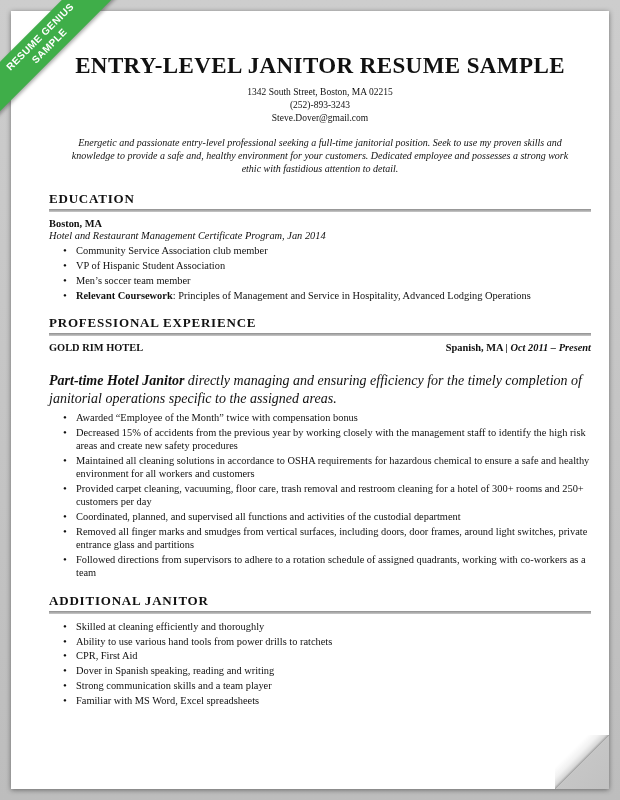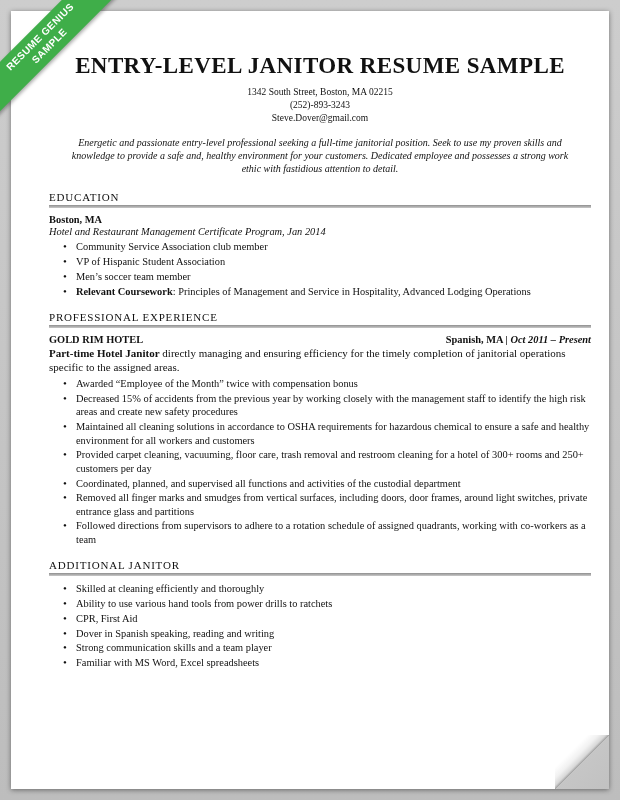--- a/index.html
+++ b/index.html
@@ -43,22 +43,22 @@
     width: 94%;
     text-align: center;
     font-style: italic;
     font-size: 10px;
     line-height: 1.32;
   }
 
   .sec { margin-top: 13px; }
 
   .sec-heading {
-    font-size: 11px;
-    font-weight: normal;
+    font-size: 13px;
+    font-weight: bold;
     letter-spacing: 0.8px;
   }
 
   .rule {
     height: 3px;
     background: linear-gradient(to bottom, #8e8e8e, #c9c9c9);
     margin: 2px 0 6px 0;
   }
 
   .row {
@@ -66,21 +66,21 @@
     justify-content: space-between;
     align-items: baseline;
     font-size: 10.4px;
   }
 
   .bold { font-weight: bold; }
   .italic { font-style: italic; }
 
   .prog { font-size: 10.4px; margin-top: 1px; }
 
-  .role { font-size: 11px; margin-top: 1px; line-height: 1.28; }
+  .role { font-size: 14px; font-style: italic; margin-top: 19px; line-height: 1.28; }
 
   .bullets {
     list-style: none;
     margin-top: 3px;
     padding-left: 14px;
     font-size: 10.4px;
     line-height: 1.28;
   }
   .bullets li {
     position: relative;

